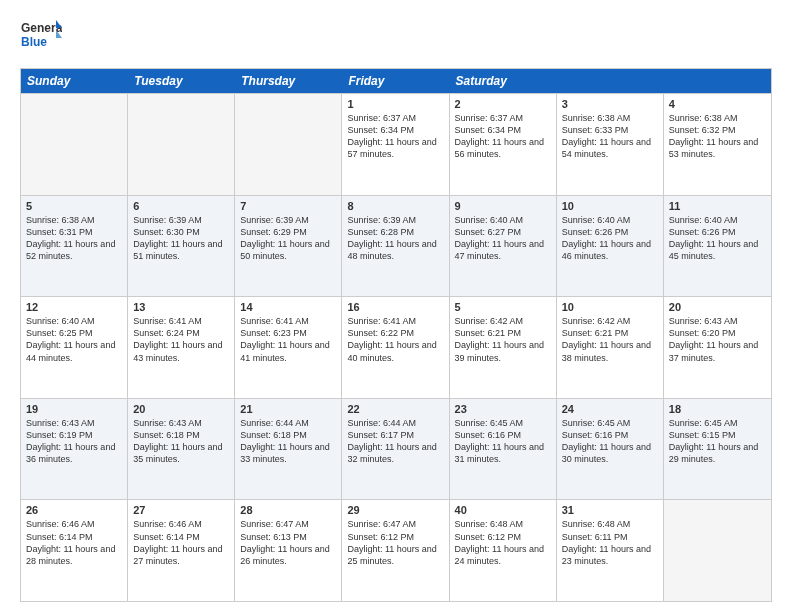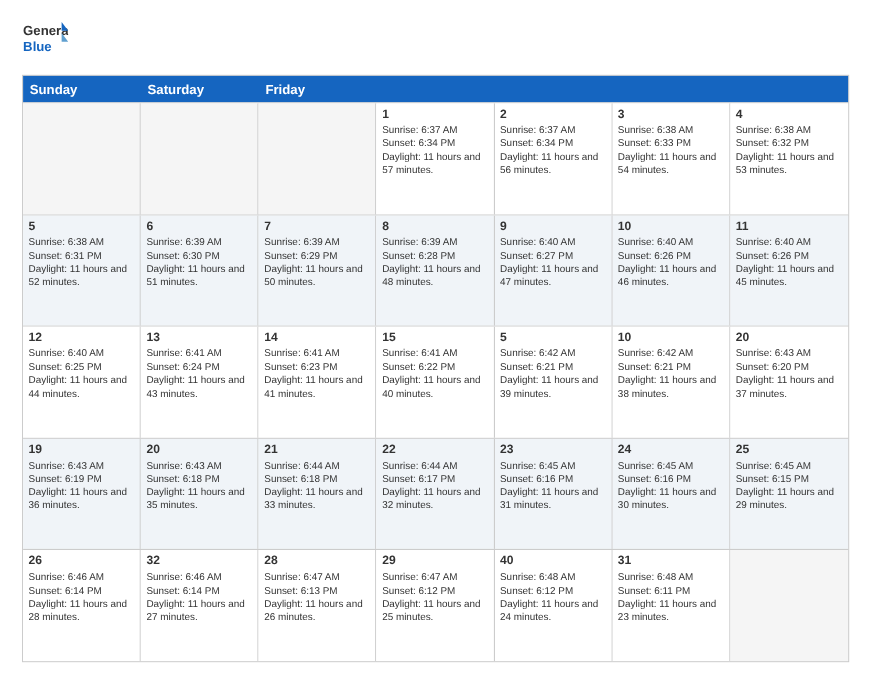--- a/index.html
+++ b/index.html
@@ -51,20 +51,21 @@
       display: grid;
       grid-template-columns: repeat(7, 1fr);
       background: #1565C0;
     }
     .cal-header-cell {
       color: #fff;
       font-size: 12px;
       font-weight: bold;
       padding: 5px 6px;
       text-align: left;
+      font-style: italic;
     }
     .cal-body {
       display: flex;
       flex-direction: column;
       flex: 1;
     }
     .cal-row {
       display: grid;
       grid-template-columns: repeat(7, 1fr);
       flex: 1;
@@ -121,22 +122,24 @@
 </div>
     <div class="title-area">
       <div class="month-title"></div>
       <div class="location"></div>
     </div>
   </div>
 
   <div class="calendar">
     <div class="cal-header">
     <div class="cal-header-cell">Sunday</div>
+        <div class="cal-header-cell">Tuesday</div>
+        <div class="cal-header-cell">Thursday</div>
+        <div class="cal-header-cell">Friday</div>
         <div class="cal-header-cell">Saturday</div>
-        <div class="cal-header-cell">Friday</div>
       </div>
     <div class="cal-body">
     <div class="cal-row">
           <div class="cal-cell empty"></div>
           <div class="cal-cell empty"></div>
           <div class="cal-cell empty"></div>
           <div class="cal-cell">
             <span class="day-num">1</span>
             <div class="cell-info" style="white-space: pre-line;">Sunrise: 6:37 AM
 Sunset: 6:34 PM
@@ -218,21 +221,21 @@
 Sunset: 6:24 PM
 Daylight: 11 hours and 43 minutes.</div>
           </div>
           <div class="cal-cell">
             <span class="day-num">14</span>
             <div class="cell-info" style="white-space: pre-line;">Sunrise: 6:41 AM
 Sunset: 6:23 PM
 Daylight: 11 hours and 41 minutes.</div>
           </div>
           <div class="cal-cell">
-            <span class="day-num">15</span>
+            <span class="day-num">16</span>
             <div class="cell-info" style="white-space: pre-line;">Sunrise: 6:41 AM
 Sunset: 6:22 PM
 Daylight: 11 hours and 40 minutes.</div>
           </div>
           <div class="cal-cell">
             <span class="day-num">5</span>
             <div class="cell-info" style="white-space: pre-line;">Sunrise: 6:42 AM
 Sunset: 6:21 PM
 Daylight: 11 hours and 39 minutes.</div>
           </div>
@@ -280,35 +283,35 @@
 Sunset: 6:16 PM
 Daylight: 11 hours and 31 minutes.</div>
           </div>
           <div class="cal-cell">
             <span class="day-num">24</span>
             <div class="cell-info" style="white-space: pre-line;">Sunrise: 6:45 AM
 Sunset: 6:16 PM
 Daylight: 11 hours and 30 minutes.</div>
           </div>
           <div class="cal-cell">
-            <span class="day-num">25</span>
+            <span class="day-num">18</span>
             <div class="cell-info" style="white-space: pre-line;">Sunrise: 6:45 AM
 Sunset: 6:15 PM
 Daylight: 11 hours and 29 minutes.</div>
           </div>
         </div>
         <div class="cal-row">
           <div class="cal-cell">
             <span class="day-num">26</span>
             <div class="cell-info" style="white-space: pre-line;">Sunrise: 6:46 AM
 Sunset: 6:14 PM
 Daylight: 11 hours and 28 minutes.</div>
           </div>
           <div class="cal-cell">
-            <span class="day-num">32</span>
+            <span class="day-num">27</span>
             <div class="cell-info" style="white-space: pre-line;">Sunrise: 6:46 AM
 Sunset: 6:14 PM
 Daylight: 11 hours and 27 minutes.</div>
           </div>
           <div class="cal-cell">
             <span class="day-num">28</span>
             <div class="cell-info" style="white-space: pre-line;">Sunrise: 6:47 AM
 Sunset: 6:13 PM
 Daylight: 11 hours and 26 minutes.</div>
           </div>

